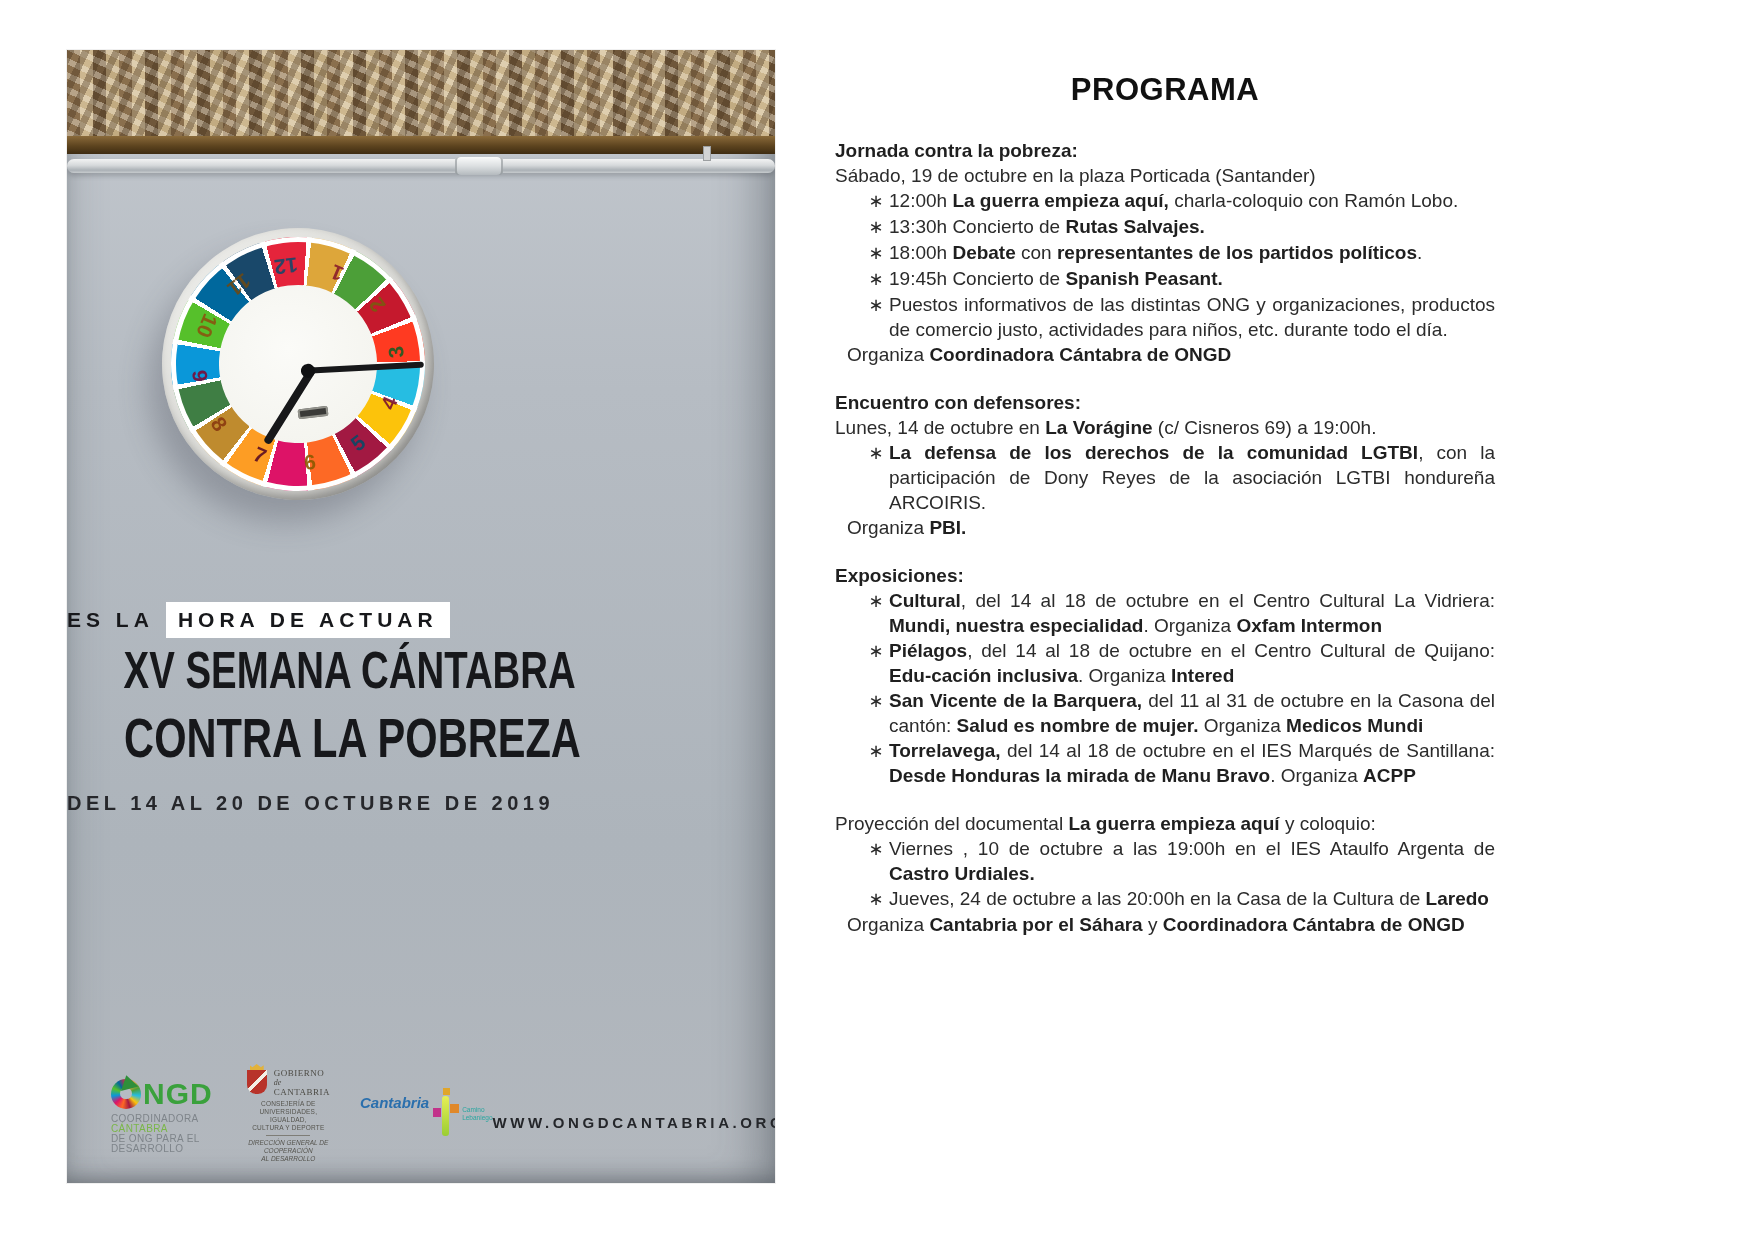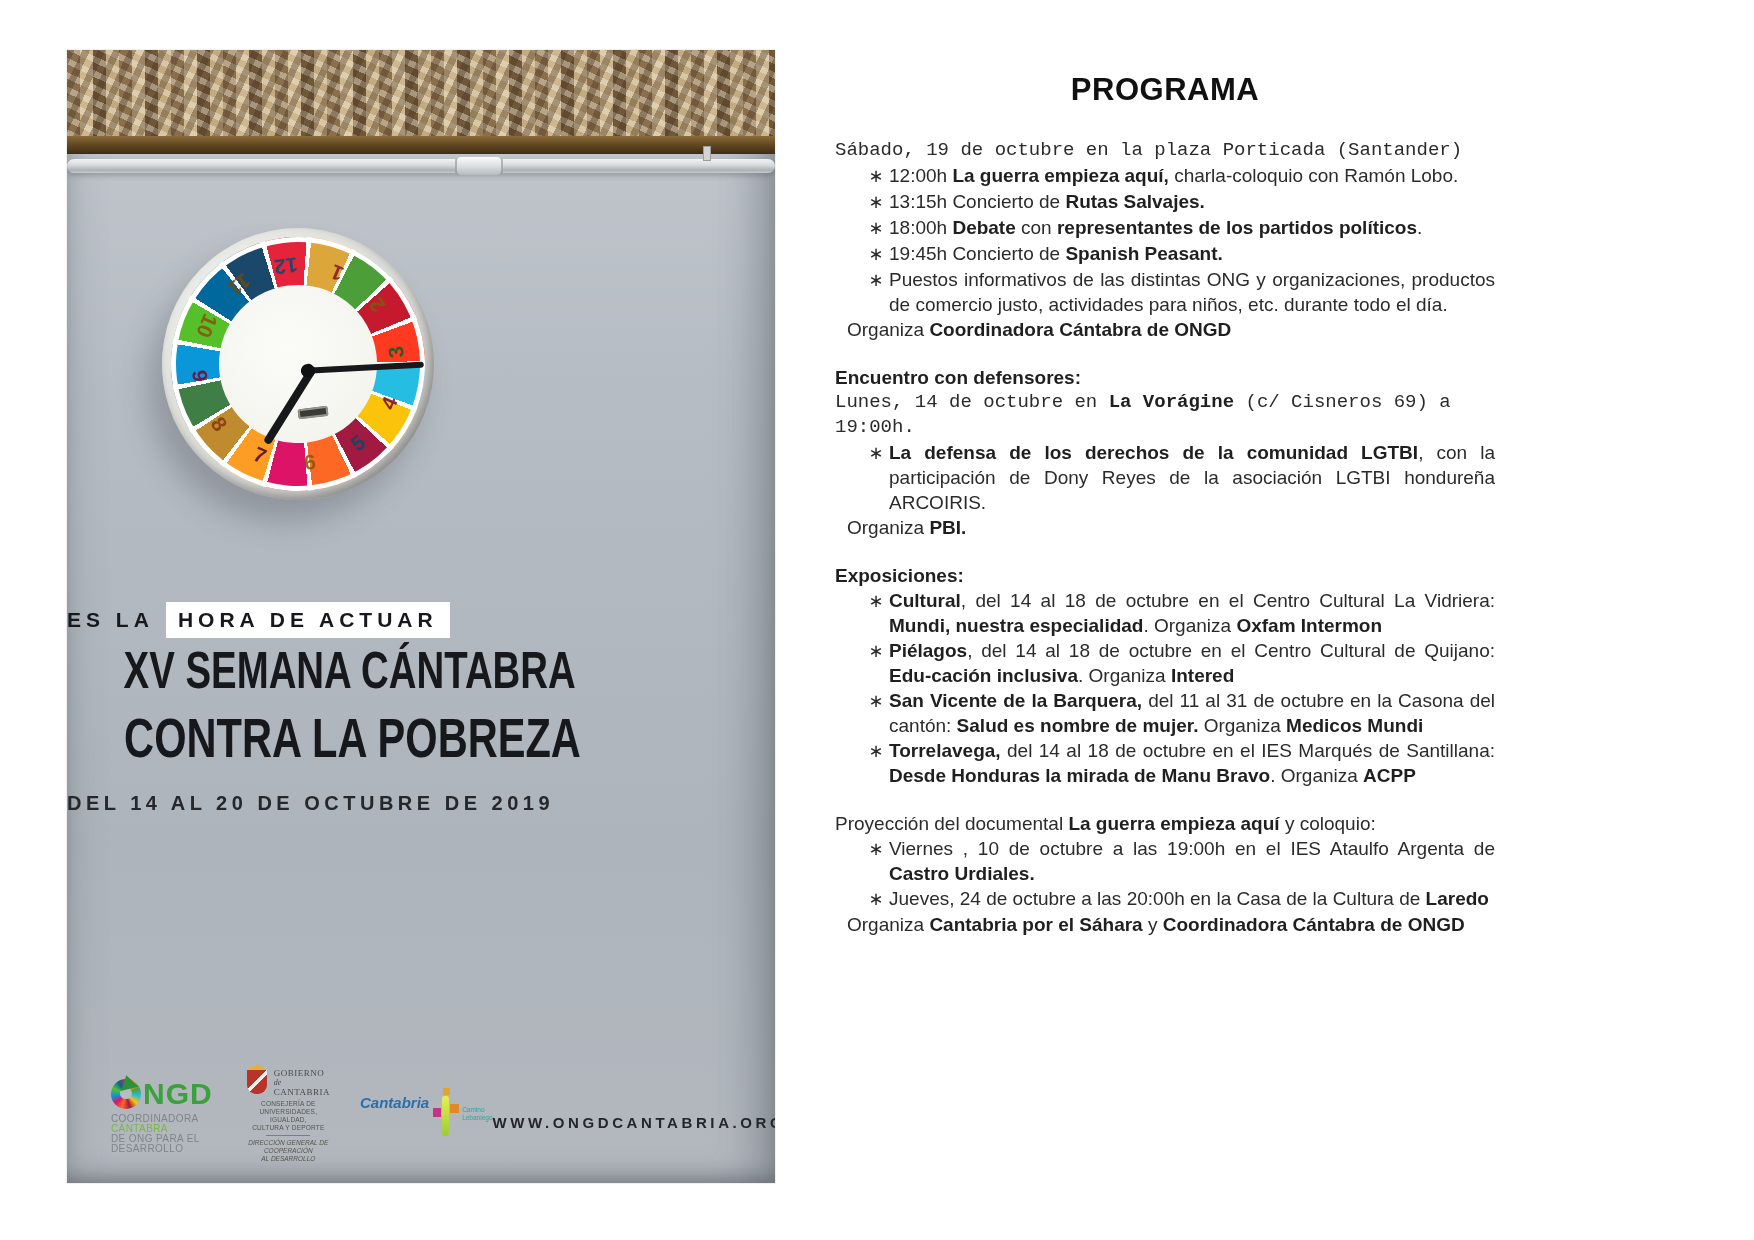--- a/index.html
+++ b/index.html
@@ -96,21 +96,21 @@
   .cant-a2{position:absolute;left:17px;top:12px;width:9px;height:9px;background:#e0882a;}
   .cant-a3{position:absolute;left:10px;top:-4px;width:7px;height:7px;background:#e0a52a;}
   .cant-sub{font-size:6.5px;color:#2aa6a0;line-height:8px;margin:14px 0 0 3px;}
   .poster-url{margin-left:auto;font-size:15px;font-weight:bold;letter-spacing:3.6px;color:#24262a;align-self:center;margin-top:14px;}
 
   
   .program{position:absolute;left:835px;top:72px;width:660px;color:#2b2b2b;}
   .program-title{text-align:center;font-size:31px;font-weight:bold;color:#111;margin:0 0 30px 0;letter-spacing:.5px;}
   .prog-section{margin-bottom:23px;font-size:19px;line-height:25px;}
   .sec-heading{font-size:19px;line-height:25px;}
-  .sec-intro{line-height:25px;font-family:Liberation Mono, monospace;}
+  .sec-intro{line-height:25px;}
   .bullet-row{display:flex;}
   .bullet-mark{flex:0 0 26px;text-align:center;font-size:18px;color:#2b2b2b;padding-top:1px;}
   .bullet-row{margin-left:28px;}
   .bullet-text{flex:1;}
   .bullet-text.justify{text-align:justify;}
   .sec-footer{margin-left:12px;}
   .b{font-weight:bold;color:#1f1f1f;}
 </style>
 </head>
 <body>
@@ -201,28 +201,29 @@
     </div>
 
     <div class="poster-url">WWW.ONGDCANTABRIA.ORG</div>
   </div>
 </div>
 
 <div class="program">
   <h1 class="program-title">PROGRAMA</h1>
   <div>
       <div class="prog-section">
+        <div class="sec-heading"><span class="b">Jornada contra la pobreza:</span></div>
         <div class="sec-intro"><span>Sábado, 19 de octubre en la plaza Porticada (Santander)</span></div>
         <div class="bullet-row">
           <span class="bullet-mark">∗</span>
           <div class="bullet-text"><span>12:00h </span><span class="b">La guerra empieza aquí,</span><span> charla-coloquio con Ramón Lobo.</span></div>
         </div>
         <div class="bullet-row">
           <span class="bullet-mark">∗</span>
-          <div class="bullet-text"><span>13:15h Concierto de </span><span class="b">Rutas Salvajes.</span></div>
+          <div class="bullet-text"><span>13:30h Concierto de </span><span class="b">Rutas Salvajes.</span></div>
         </div>
         <div class="bullet-row">
           <span class="bullet-mark">∗</span>
           <div class="bullet-text"><span>18:00h </span><span class="b">Debate</span><span> con </span><span class="b">representantes de los partidos políticos</span><span>.</span></div>
         </div>
         <div class="bullet-row">
           <span class="bullet-mark">∗</span>
           <div class="bullet-text"><span>19:45h Concierto de </span><span class="b">Spanish Peasant.</span></div>
         </div>
         <div class="bullet-row">

